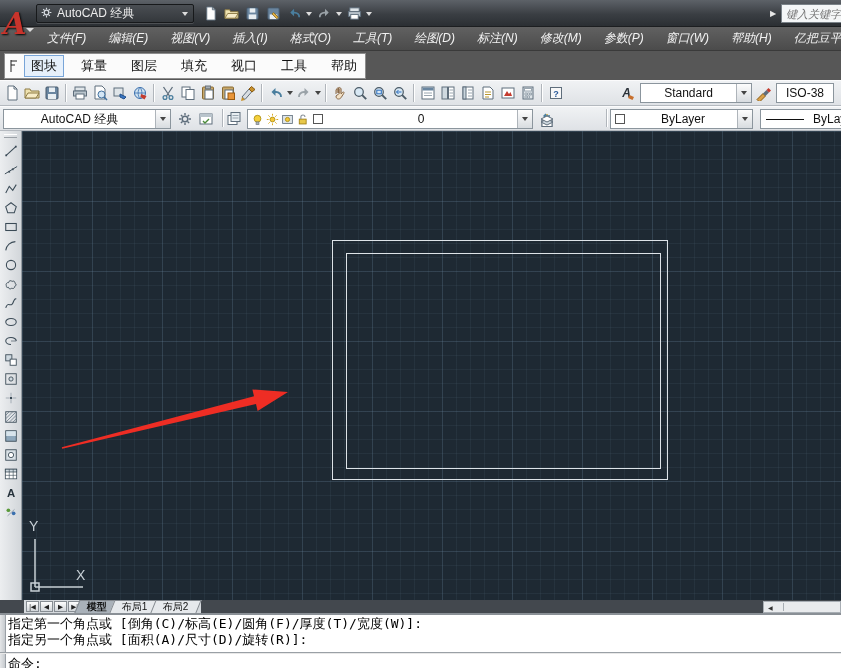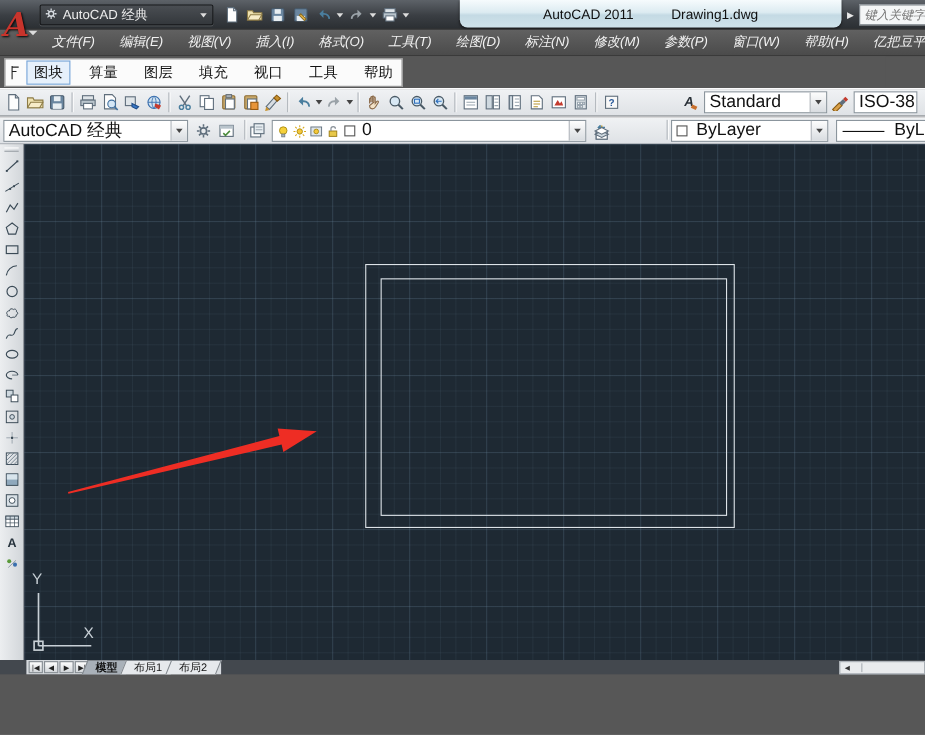--- a/index.html
+++ b/index.html
@@ -49,21 +49,21 @@
 
   
   .bar{position:absolute;left:0;width:841px;background:linear-gradient(#f0f2f4,#dfe2e6);
     border-top:1px solid #fbfbfc;border-bottom:1px solid #b4b9bf;}
   #stdbar{top:80px;height:26px;display:flex;align-items:center;padding-left:2px;}
   .tbtn{width:20px;height:20px;display:flex;align-items:center;justify-content:center;border-radius:2px;cursor:pointer;}
   .tsep{width:2px;height:18px;margin:0 3px;border-left:1px solid #b0b5bb;border-right:1px solid #fff;}
   .tcaret{width:8px;height:20px;display:flex;align-items:center;justify-content:center;cursor:pointer;}
   #stylecluster{position:absolute;left:618px;top:2px;display:flex;align-items:center;gap:2px;}
   .combo{display:flex;align-items:center;height:20px;background:#fff;border:1px solid #8b959d;
-    font-size:16px;color:#111;cursor:pointer;overflow:hidden;}
+    font-size:12px;color:#111;cursor:pointer;overflow:hidden;text-align:center;}
   .combo .lbl{flex:1;padding:0 4px;white-space:nowrap;overflow:hidden;}
   .combo .dd{width:15px;align-self:stretch;border-left:1px solid #aeb4ba;
     background:linear-gradient(#fdfdfd,#d8dce0);display:flex;align-items:center;justify-content:center;}
   #wsbar{top:106px;height:25px;}
   #wsbar .combo,#wsbar .tbtn,#wsbar .tsep{position:absolute;top:2px;}
   #wsbar .tsep{height:18px;}
 
   .lyr-ic{width:13px;height:13px;margin-right:2px;flex:0 0 auto;}
   .swatch{width:10px;height:10px;border:1px solid #555;background:#fff;margin:0 4px;flex:0 0 auto;}
   .lt-line{width:38px;height:0;border-top:1px solid #111;margin:0 5px;flex:0 0 auto;}
@@ -175,24 +175,20 @@
           <svg width="15" height="15" viewBox="0 0 16 16">
             <rect x="3" y="2" width="10" height="4" fill="#dfe5e9" stroke="#5f6e7c"></rect>
             <rect x="1.5" y="6" width="13" height="5" fill="#b9c4cc" stroke="#5f6e7c"></rect>
             <rect x="4" y="9" width="8" height="5" fill="#fff" stroke="#5f6e7c"></rect>
           </svg>
         </span>
         <span class="qcaret">
           <span class="ddc" style="border-top-color:#ddd"></span>
         </span>
       </div>
-    <div id="titlepanel">
-      <span>AutoCAD 2011</span>
-      <span>Drawing1.dwg</span>
-    </div>
     <div id="ic-expand">▶</div>
     <input id="ic-search" placeholder="键入关键字或短语" style="">
   </div>
 
   <div id="menubar">
       <span class="mitem">文件(F)</span>
       <span class="mitem">编辑(E)</span>
       <span class="mitem">视图(V)</span>
       <span class="mitem">插入(I)</span>
       <span class="mitem">格式(O)</span>
@@ -659,14 +655,20 @@
         <span class="tab">
           <span>布局2</span>
         </span>
       </div>
     <div id="hscroll">
       <span class="sarrow">◀</span>
       <span class="sdiv"></span>
     </div>
   </div>
 
+  <div id="cmd">
+    <div id="cmdgrip"></div>
+    <div id="cmdhist"><div>指定第一个角点或 [倒角(C)/标高(E)/圆角(F)/厚度(T)/宽度(W)]:</div><div>指定另一个角点或 [面积(A)/尺寸(D)/旋转(R)]:</div></div>
+    <div id="cmdsep"></div>
+    <div id="cmdprompt">命令:</div>
+  </div>
 
 </div>
 
 </body></html>

